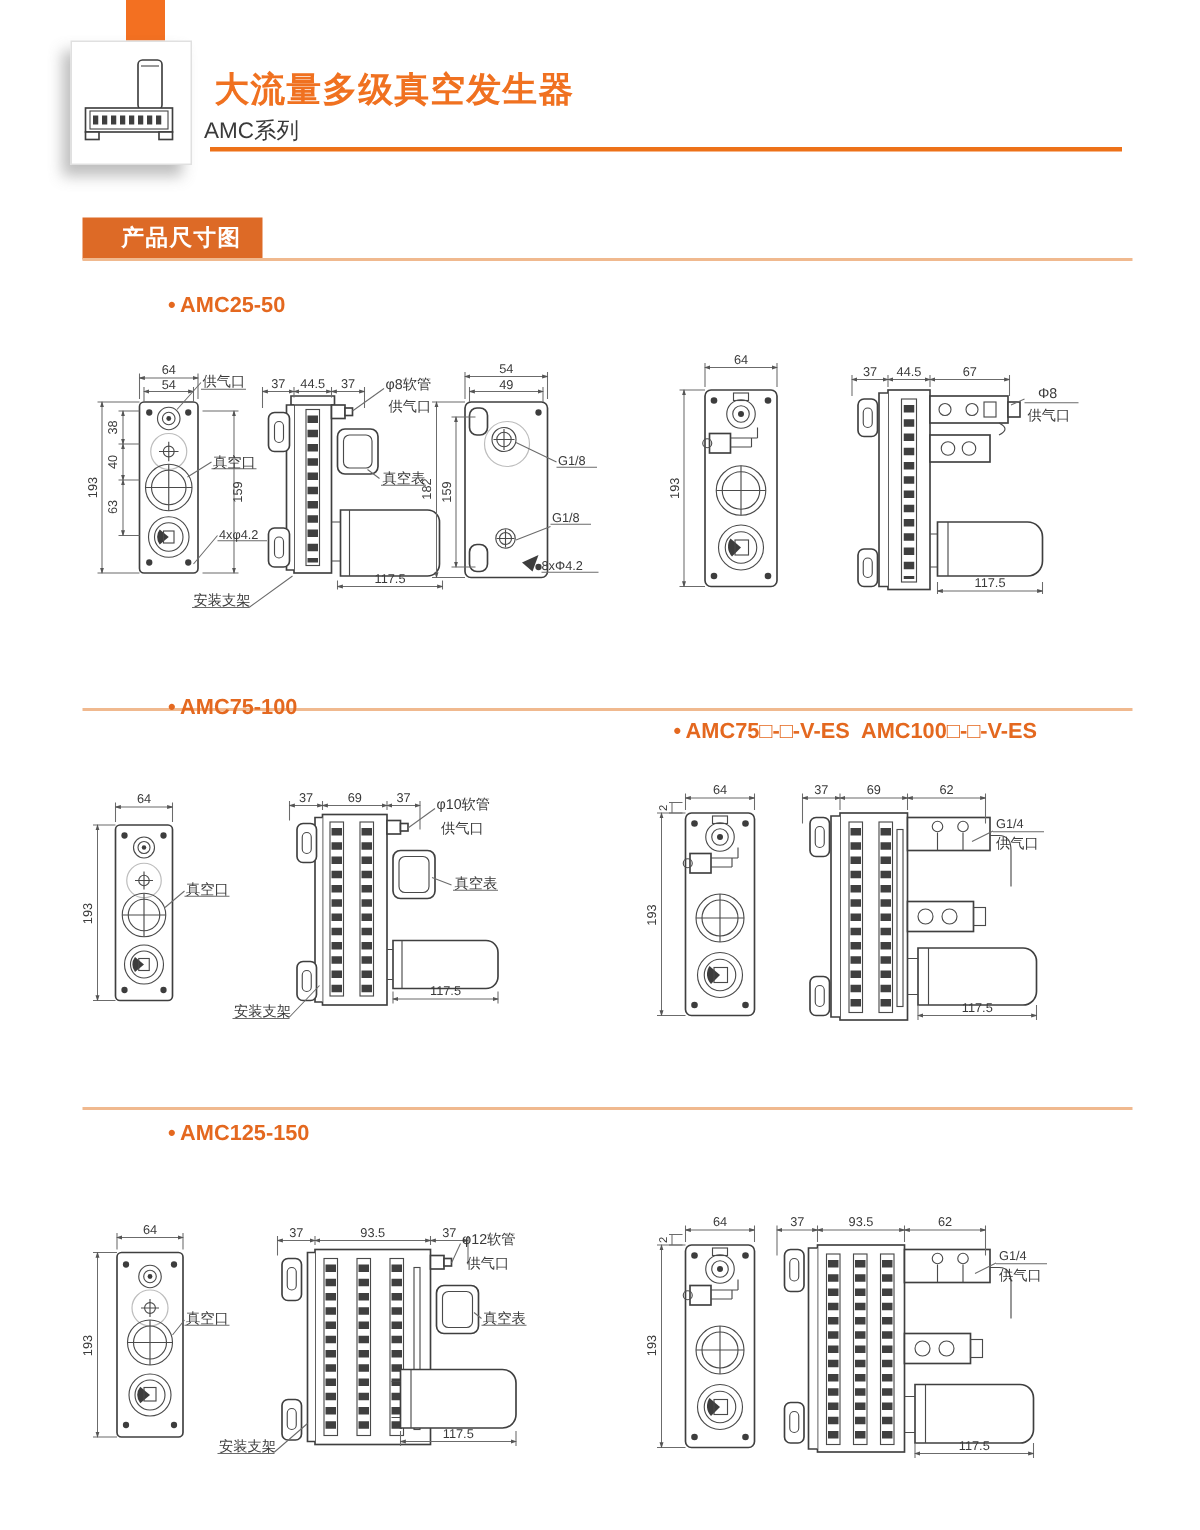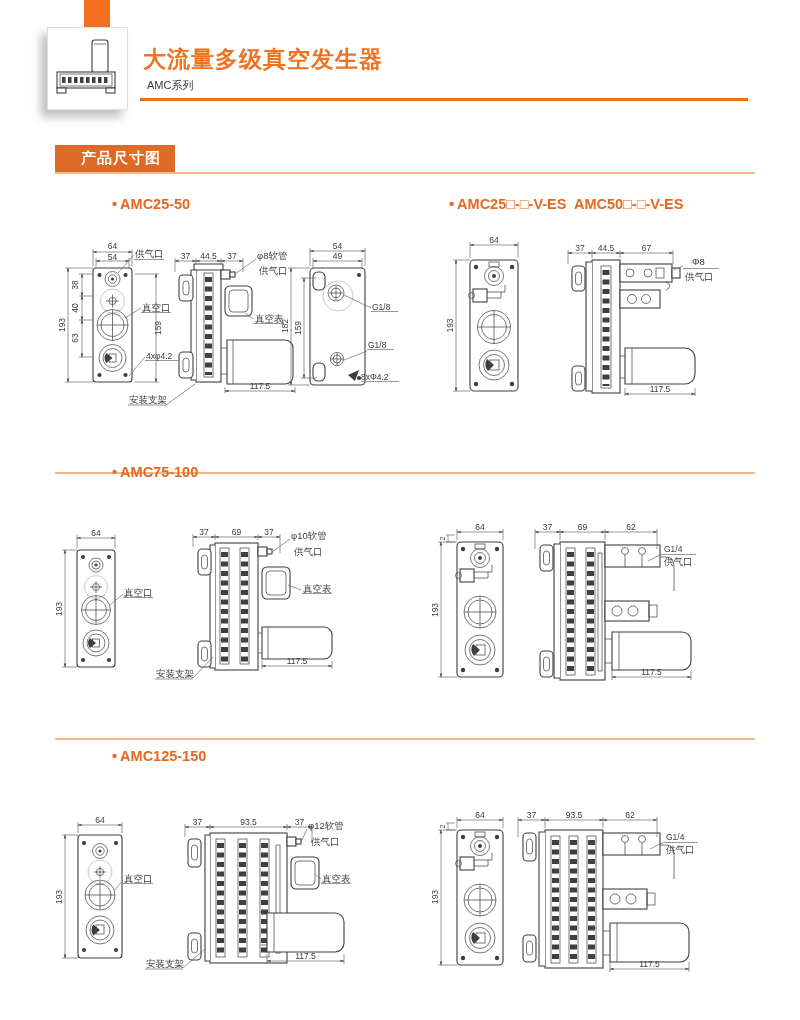--- a/index.html
+++ b/index.html
@@ -3,21 +3,21 @@
 <meta charset="utf-8">
 <style>
   html,body{margin:0;padding:0;background:#fff;}
   .page{position:relative;width:800px;height:1020px;background:#fff;overflow:hidden;
         font-family:"Liberation Sans","DejaVu Sans",sans-serif;}
   
   .ribbon{position:absolute;left:84px;top:0;width:26px;height:30px;background:#F37021;}
   .logo-card{position:absolute;left:47px;top:27px;width:79px;height:81px;background:#fff;
              border:1px solid #e0e0e0;box-shadow:-6px 7px 9px rgba(110,110,110,.45);}
   .page-title{position:absolute;left:143px;top:44px;font-size:23px;font-weight:bold;color:#F07120;letter-spacing:1px;text-align:right;}
-  .page-series{position:absolute;left:147px;top:78px;font-size:11px;color:#3a3a3a;}
+  .page-series{position:absolute;left:136px;top:78px;font-size:15px;color:#3a3a3a;}
   .title-rule{position:absolute;left:140px;top:98px;width:608px;height:3px;background:#ED7118;}
   
   .badge{position:absolute;left:55px;top:145px;background:#DD6A26;color:#fff;font-size:15px;
          font-weight:bold;padding:4px 14px 5px 26px;letter-spacing:1px;}
   .rule{position:absolute;left:55px;width:700px;height:2px;background:#F0B98F;}
   
   .row-title{position:absolute;font-size:14.5px;font-weight:bold;color:#E4681F;white-space:pre;margin-left:27px;}
   .row-title .bullet{margin-right:3px;}
   
   svg{position:absolute;overflow:visible;}
@@ -61,22 +61,22 @@
   <div class="page-title">大流量多级真空发生器</div>
   <div class="page-series">AMC系列</div>
   <div class="title-rule"></div>
 
   <div class="badge">产品尺寸图</div>
   <div class="rule" style="top:172px"></div>
   <div class="rule" style="top:472px"></div>
   <div class="rule" style="top:738px"></div>
 
   <div class="row-title" style="left:85px;top:196px"><span class="bullet">•</span><span>AMC25-50</span></div>
-  <div class="row-title" style="left:422px;top:196px"><span class="bullet">•</span><span>AMC25□-□-V-ES  AMC50□-□-V-ES</span></div>
   <div class="row-title" style="left:85px;top:464px"><span class="bullet">•</span><span>AMC75-100</span></div>
+  <div class="row-title" style="left:422px;top:480px"><span class="bullet">•</span><span>AMC75□-□-V-ES  AMC100□-□-V-ES</span></div>
   <div class="row-title" style="left:85px;top:748px"><span class="bullet">•</span><span>AMC125-150</span></div>
 
   <svg style="left:55px;top:228px" width="365" height="195" viewBox="0 0 365 195">
     <g>
       <rect class="body" x="38" y="40" width="39" height="114" rx="3"></rect>
       <circle class="scr" cx="44.5" cy="47" r="2.1"></circle>
         <circle class="scr" cx="70.5" cy="47" r="2.1"></circle>
       <circle class="scr" cx="44.5" cy="147" r="2.1"></circle>
         <circle class="scr" cx="70.5" cy="147" r="2.1"></circle>
       <circle class="thin" cx="57.5" cy="51" r="7.5"></circle>

